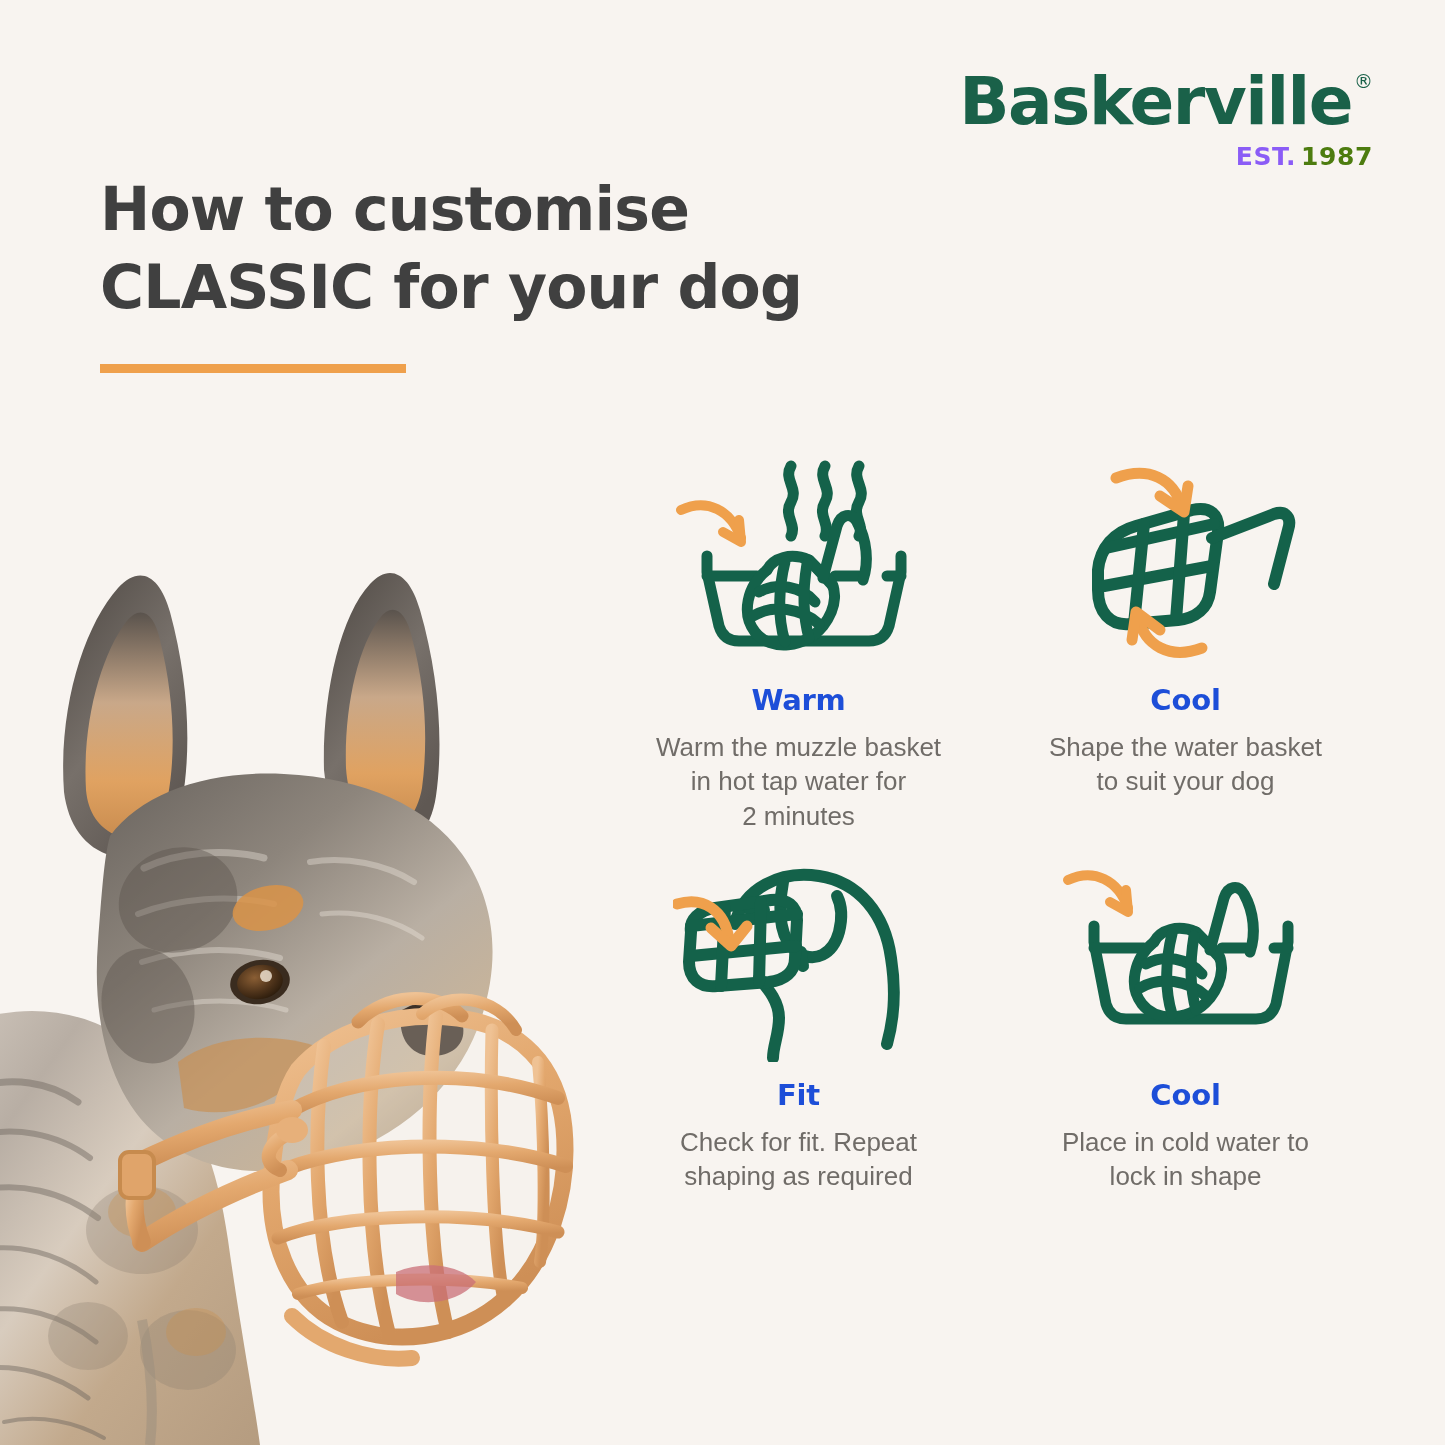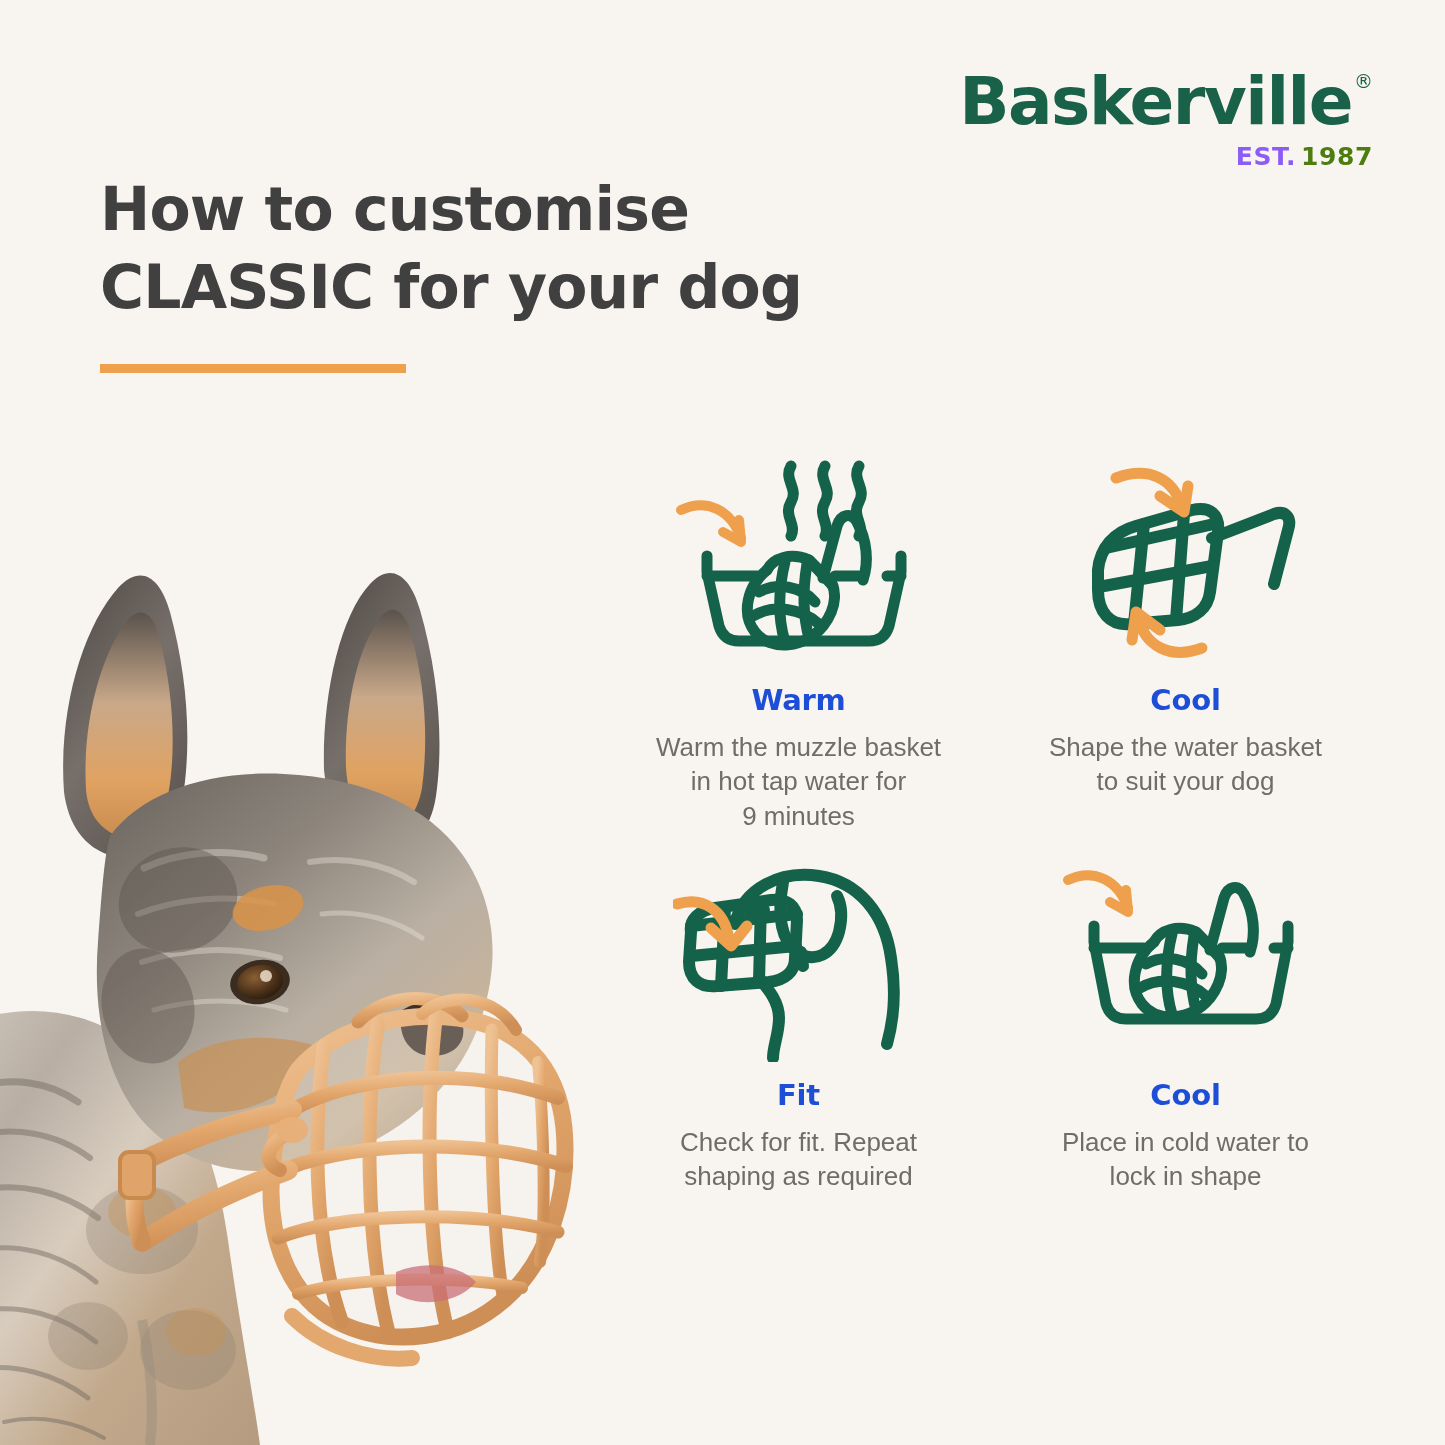--- a/index.html
+++ b/index.html
@@ -346,21 +346,21 @@
 
           <g fill="none" stroke="#EFA04C" stroke-width="10" stroke-linecap="round" stroke-linejoin="round">
             <path d="M 8 58 C 34 46, 58 58, 68 86"></path>
             <path d="M 50 80 L 68 90 L 66 68"></path>
           </g>
         </svg>
       </div>
       <div class="step-title">Warm</div>
       <div class="step-desc">Warm the muzzle basket
 in hot tap water for
-9 minutes</div>
+2 minutes</div>
     </div>
 
     <div class="step row1 step-shape">
       <div class="step-icon">
         <svg width="252" height="215" viewBox="0 0 252 215" xmlns="http://www.w3.org/2000/svg" aria-hidden="true">
           <g fill="none" stroke="#14624A" stroke-width="12" stroke-linecap="round" stroke-linejoin="round">
 
             <path d="M 38 118 C 40 96, 54 80, 76 74 L 132 58 C 150 54, 160 62, 158 80
                      L 150 140 C 148 156, 136 166, 118 168 L 70 172
                      C 50 174, 38 160, 38 138 Z"></path>

